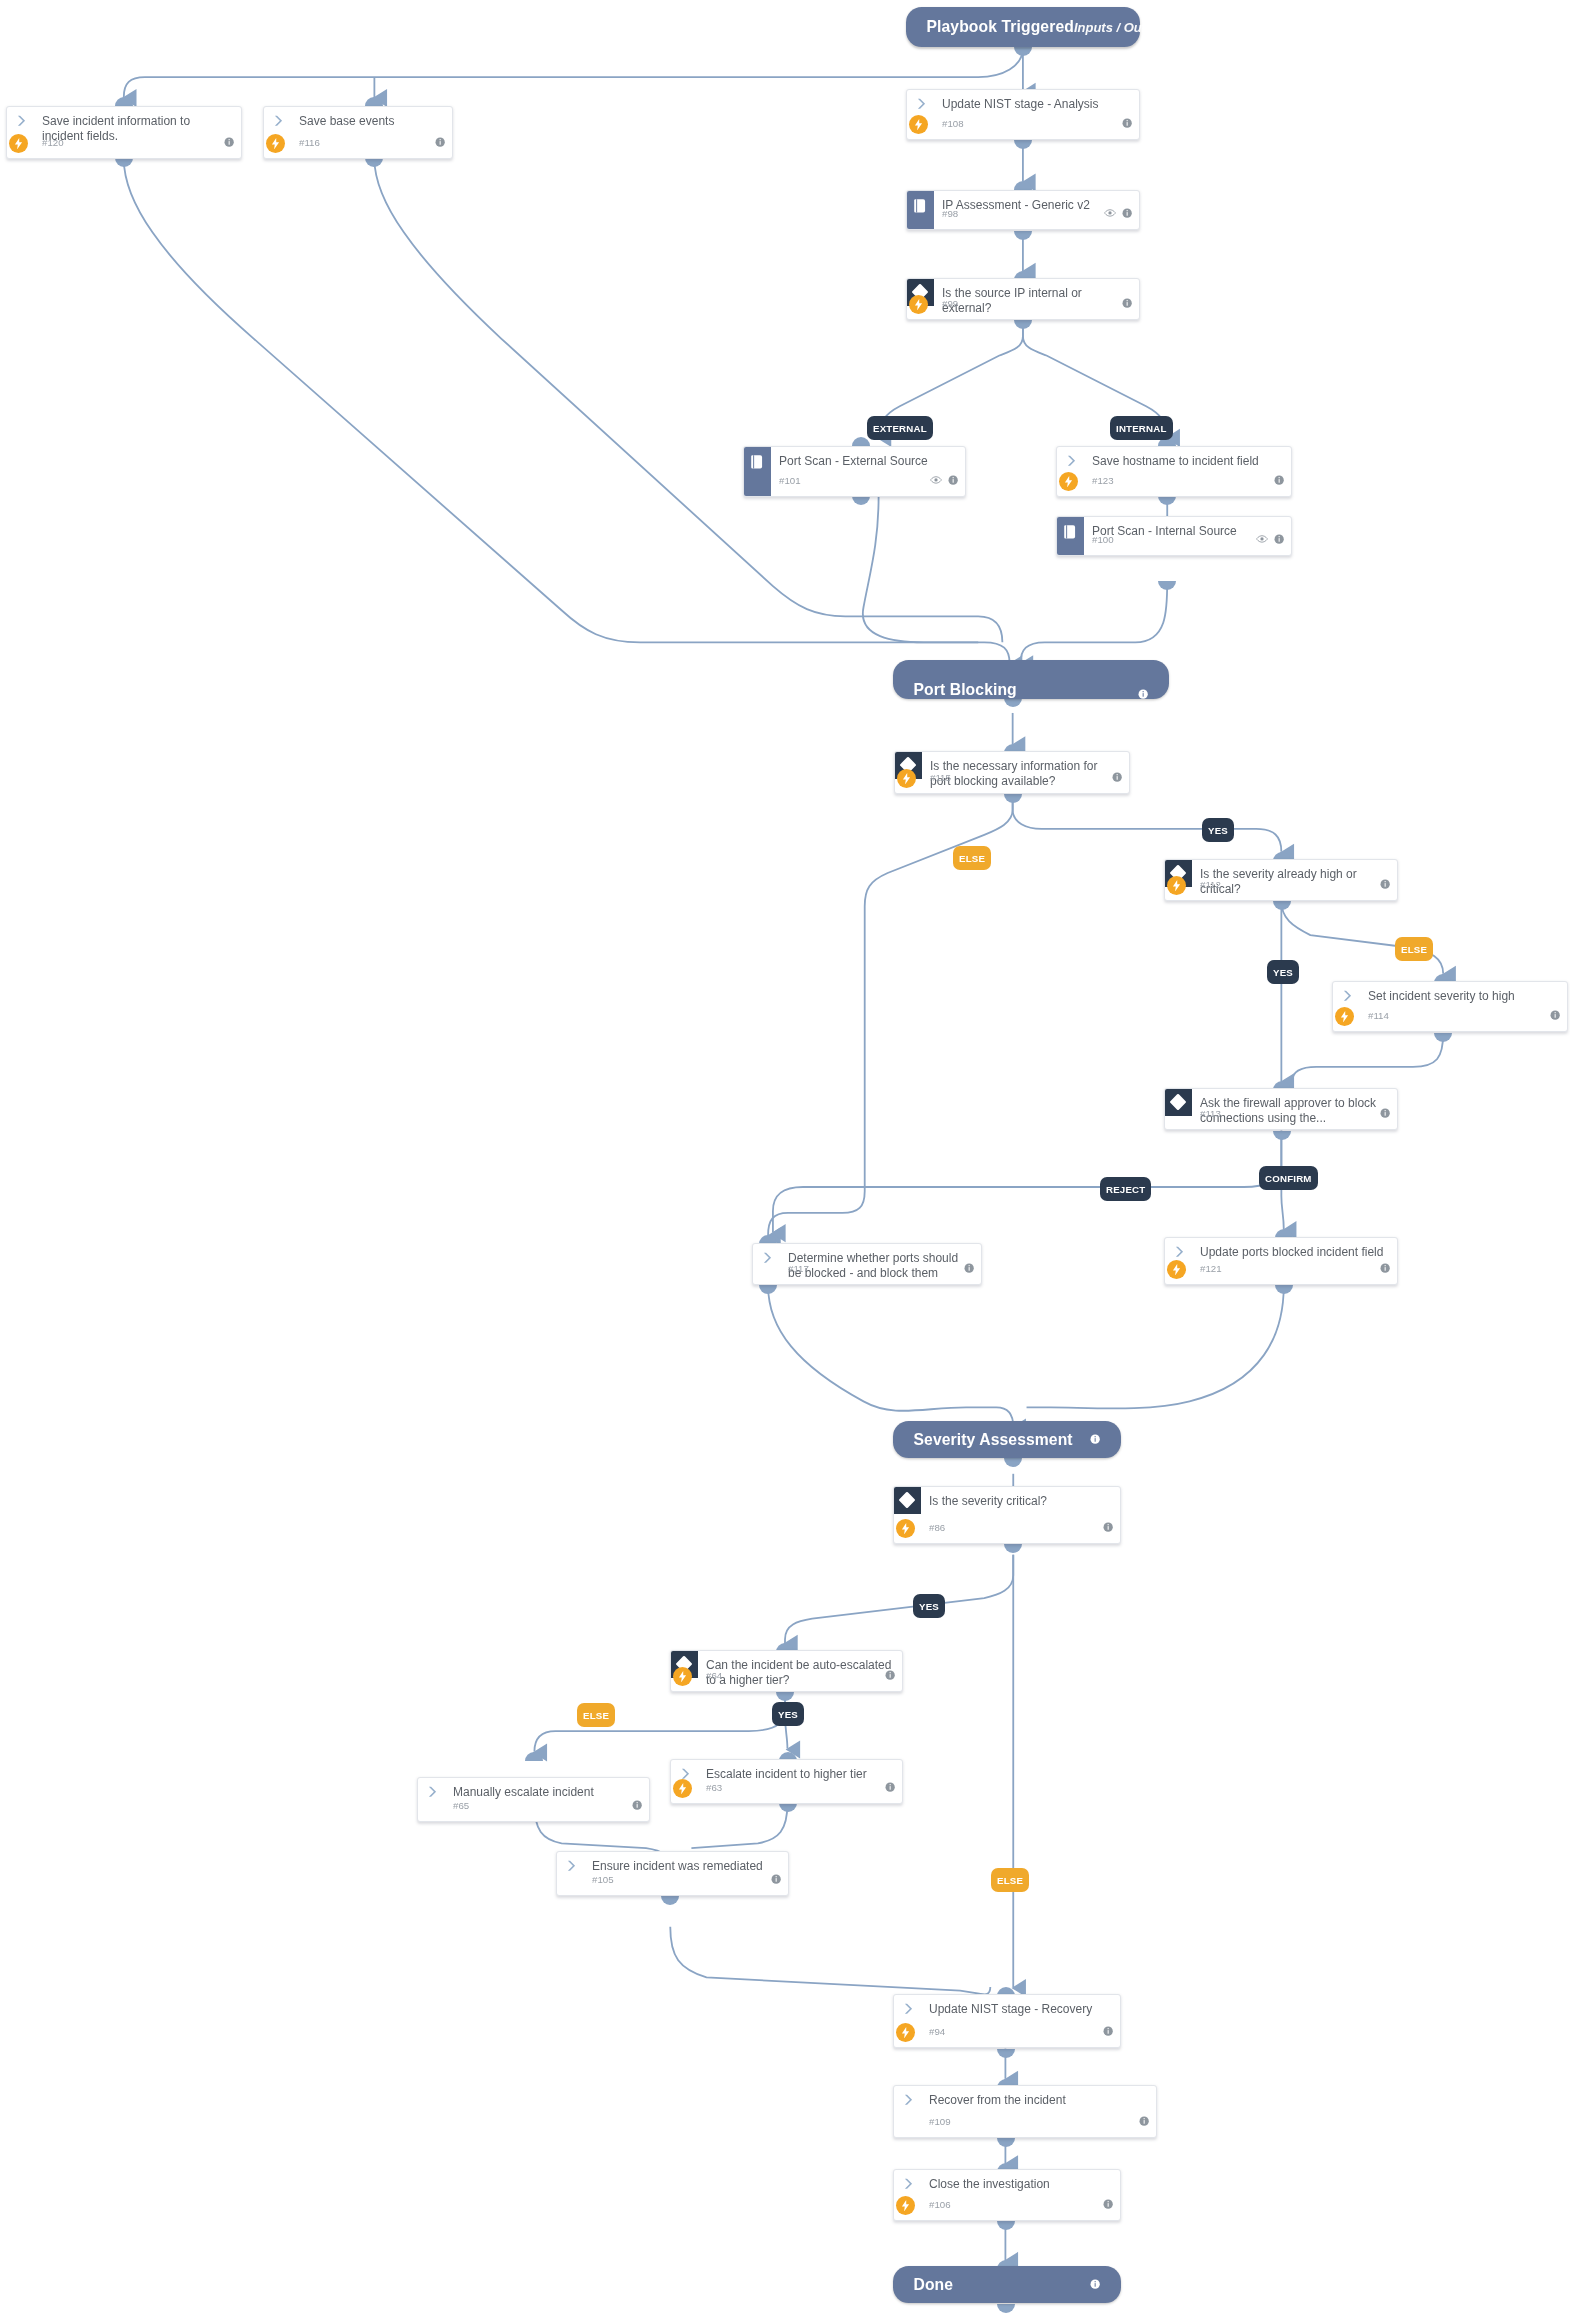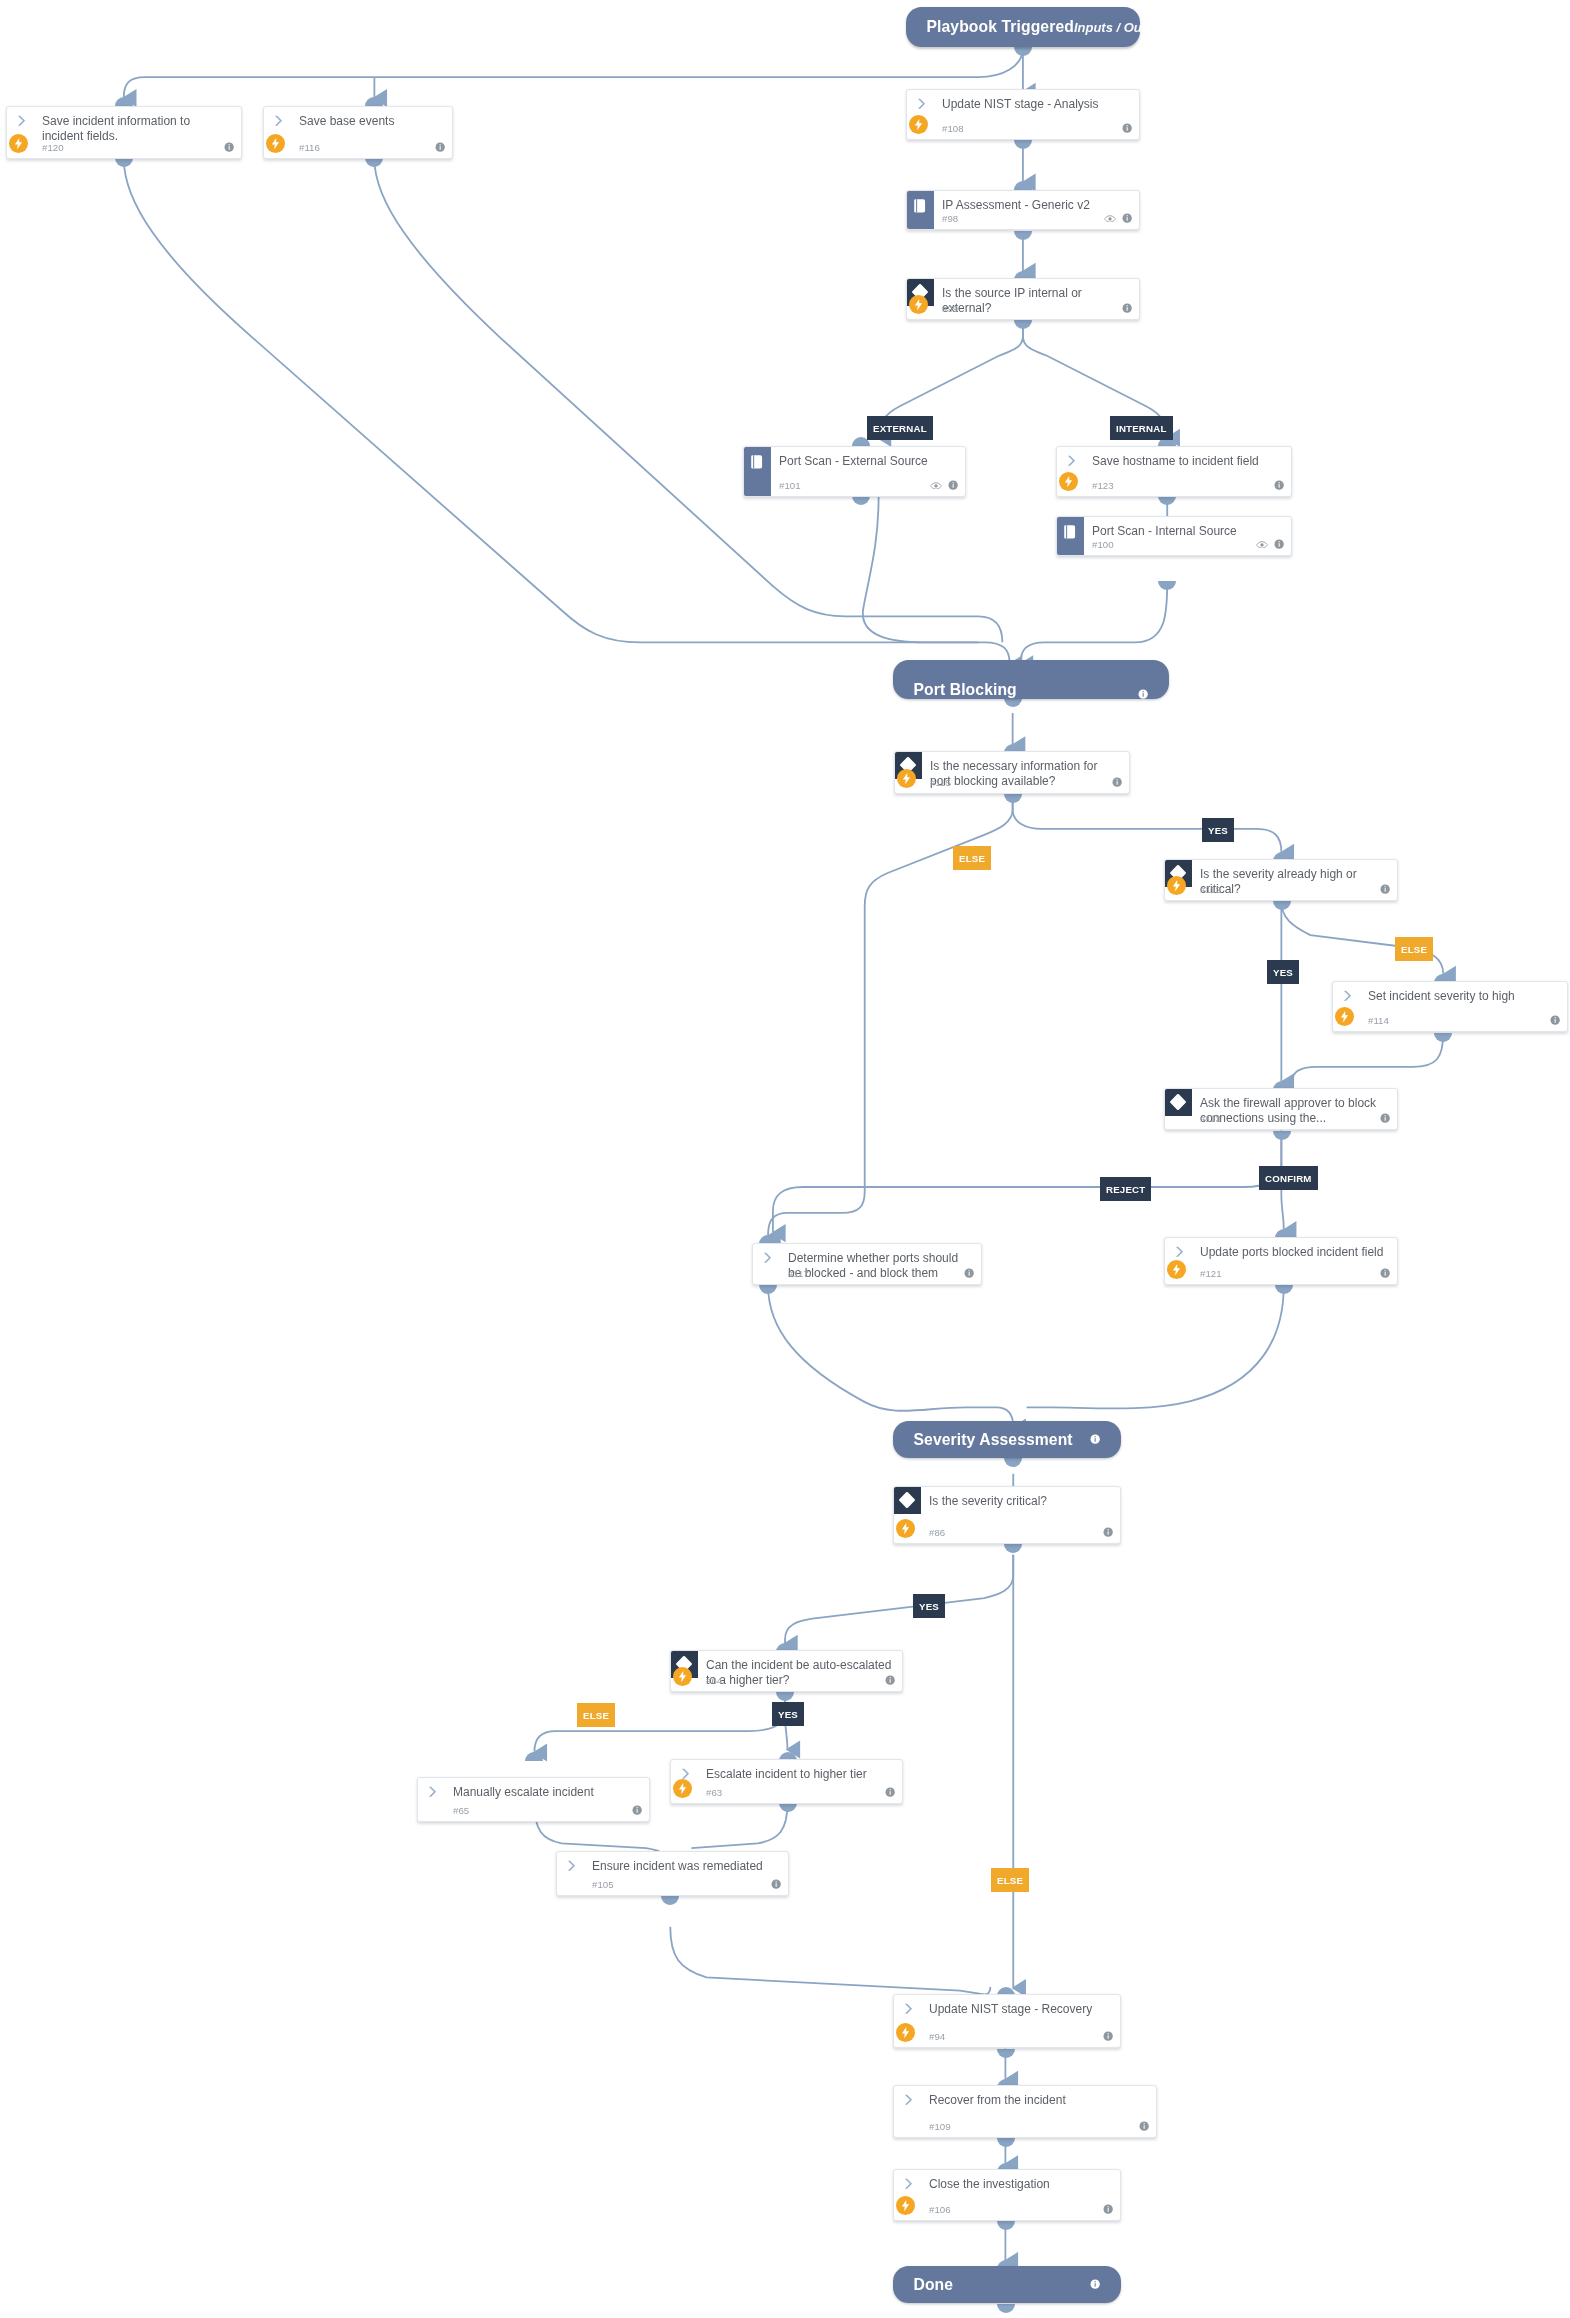--- a/index.html
+++ b/index.html
@@ -77,21 +77,21 @@
     left: 35px; right: 8.5px; top: 6.6px;
     font-size: 12px;
     line-height: 15px;
     color: #5a5f66;
     word-wrap: break-word;
   }
   .card .footer {
     position: absolute;
     left: 0; right: 7.2px; bottom: 5.4px;
     display: flex;
-    align-items: flex-end;
+    align-items: flex-start;
     height: 15.7px;
     gap: 41px;
   }
   .card .idlabel {
     font-size: 9.7px;
     color: #9aa0a8;
     margin-left: 35px;
   }
   .card .f-icons {
     margin-left: auto;
@@ -125,21 +125,21 @@
   .ico-info { width: 10.3px; height: 10.3px; display: block; }
   .ico-eye  { width: 12px; height: 7.9px; display: block; }
 
   
   .blabel {
     position: absolute;
     display: flex; align-items: center; justify-content: center;
     height: 20.5px;
     min-width: 29px;
     padding: 12px 6px;
-    border-radius: 0;
+    border-radius: 7px;
     font-size: 9.7px;
     font-weight: bold;
     color: #ffffff;
     letter-spacing: 0.2px;
     z-index: 7;
     white-space: nowrap;
   }
   .blabel.dark   { background: #2b3a4e; }
   .blabel.orange { background: #f0a92b; }
 

